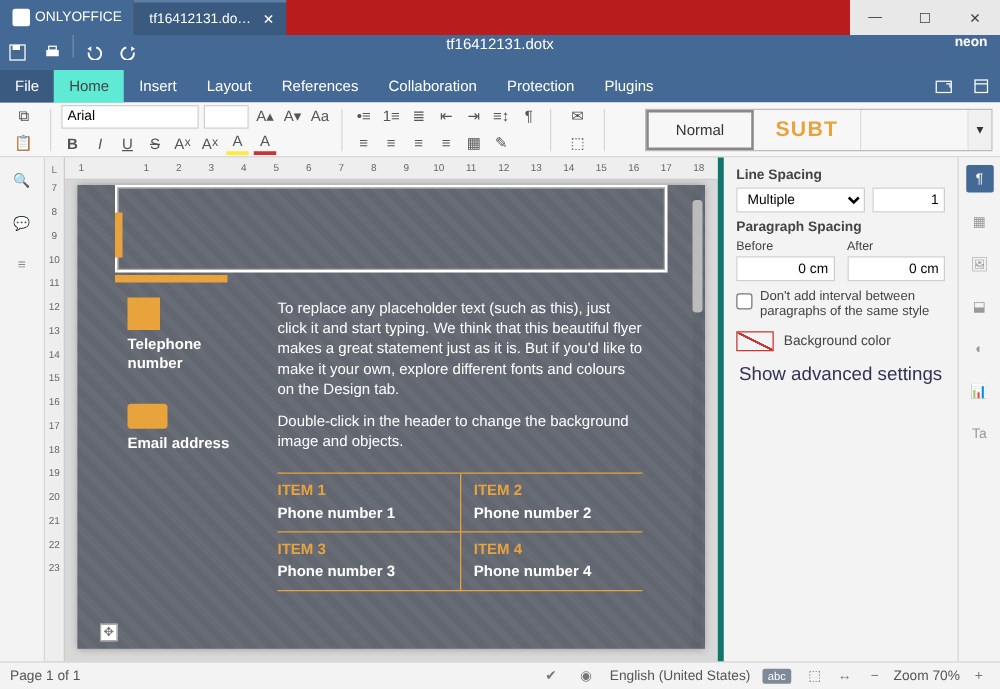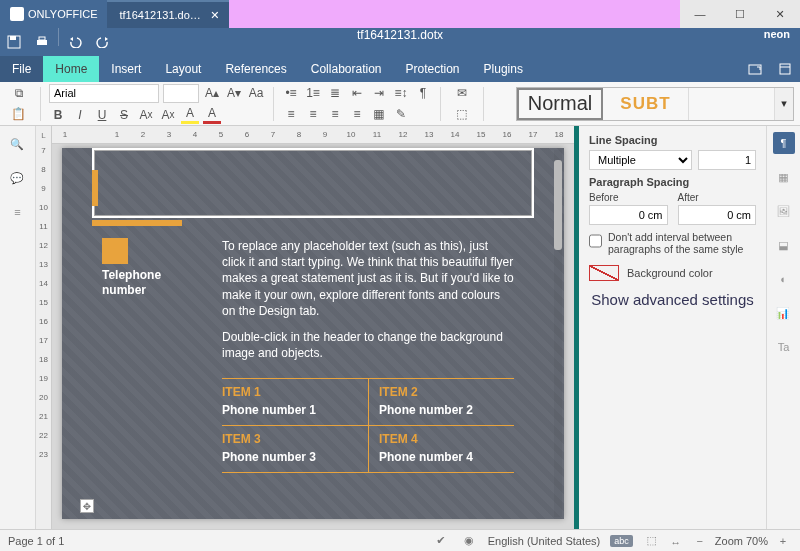--- a/index.html
+++ b/index.html
@@ -1,19 +1,19 @@
 <!DOCTYPE html>
 <html><head>
 <meta charset="utf-8">
 <style>
 * { box-sizing: border-box; margin: 0; padding: 0; font-family: Arial, sans-serif; }
 body { width: 800px; height: 551px; background: #f0f0f0; overflow: hidden; font-size: 11px; color: #333; }
 
 
-.titlebar { height: 28px; background: #f0abfc; display: flex; align-items: flex-end; color: #fff; }
+.titlebar { height: 28px; background: #b91c1c; display: flex; align-items: flex-end; color: #fff; }
 .titlebar .logo { display: flex; align-items: center; gap: 4px; padding: 0 10px; height: 100%; font-size: 11px; background: #446995; }
 .titlebar .logo-icon { width: 14px; height: 14px; background: #fff; border-radius: 2px; }
 .titlebar .tab { background: #3a5a80; height: 100%; display: flex; align-items: center; padding: 0 8px 0 12px; font-size: 11px; gap: 8px; border-top: 2px solid #5b7fa6; }
 .titlebar .tab-close { width: 12px; height: 12px; display: inline-flex; align-items: center; justify-content: center; cursor: pointer; }
 .titlebar .spacer { flex: 1; }
 .titlebar .winbtn { width: 40px; height: 100%; display: flex; align-items: center; justify-content: center; color: #444; }
 .winbtns { display: flex; background: #e8e8e8; height: 100%; }
 
 
 .qarow { height: 28px; background: #446995; display: flex; align-items: flex-start; color: #fff; position: relative; }
@@ -34,21 +34,21 @@
 .ribbon { height: 44px; background: #f7f7f7; border-bottom: 1px solid #cfcfcf; display: flex; align-items: center; padding: 0 6px; gap: 4px; }
 .ribbon .col { display: flex; flex-direction: column; gap: 3px; }
 .ribbon .col2 { width: 26px; align-items: center; }
 .ribbon .vsep { width: 1px; height: 34px; background: #d8d8d8; margin: 0 4px; }
 .ribbon select, .ribbon input { height: 19px; border: 1px solid #cfcfcf; background: #fff; font-size: 11px; padding: 0 4px; }
 .ribbon .fontname { width: 110px; }
 .ribbon .fontsize { width: 36px; }
 .ribbon .iconbtn { width: 18px; height: 18px; display: flex; align-items: center; justify-content: center; color: #555; font-size: 12px; cursor: pointer; }
 .ribbon .row { display: flex; gap: 4px; align-items: flex-start; }
 .ribbon .styles { display: flex; gap: 0; border: 1px solid #bbb; height: 34px; margin-left: auto; }
-.ribbon .style-item { width: 86px; border-right: 1px solid #ddd; display: flex; align-items: center; justify-content: center; font-size: 20px; }
+.ribbon .style-item { width: 86px; border-right: 1px solid #ddd; display: flex; align-items: center; justify-content: center; font-size: 12px; }
 .ribbon .style-item.selected { border: 2px solid #888; }
 .ribbon .style-subt { color: #e8a33d; font-weight: bold; font-size: 17px; letter-spacing: 1px; }
 .ribbon .style-drop { width: 18px; display: flex; align-items: center; justify-content: center; background: #f0f0f0; }
 
 
 .work { display: flex; height: calc(551px - 28px - 28px - 26px - 44px - 22px); }
 .lpanel { width: 36px; background: #f3f3f3; border-right: 1px solid #d8d8d8; display: flex; flex-direction: column; align-items: center; padding-top: 8px; gap: 14px; }
 .lpanel .lbtn { width: 20px; height: 20px; display: flex; align-items: center; justify-content: center; color: #888; }
 
 .doc-area { flex: 1; background: #d8d8d8; position: relative; display: flex; flex-direction: column; }
@@ -304,20 +304,25 @@
         </div>
       <div class="page">
         <div class="ph-frame"></div>
         <div class="yellow-l"></div>
 
         <div class="tel-block">
           <div class="ic"></div>
           <b>Telephone</b>
           <b>number</b>
         </div>
+        <div class="mail-block">
+          <div class="ic"></div>
+          <b>Email</b>
+          <b>address</b>
+        </div>
         <div class="body-txt">
           <p>To replace any placeholder text (such as this), just click it and start typing. We think that this beautiful flyer makes a great statement just as it is. But if you'd like to make it your own, explore different fonts and colours on the Design tab.</p>
           <p>Double-click in the header to change the background image and objects.</p>
         </div>
         <div class="items">
           <div class="cell">
               <div class="itm-h">ITEM 1</div>
               <div class="itm-t">Phone number 1</div>
             </div>
           <div class="cell right">

